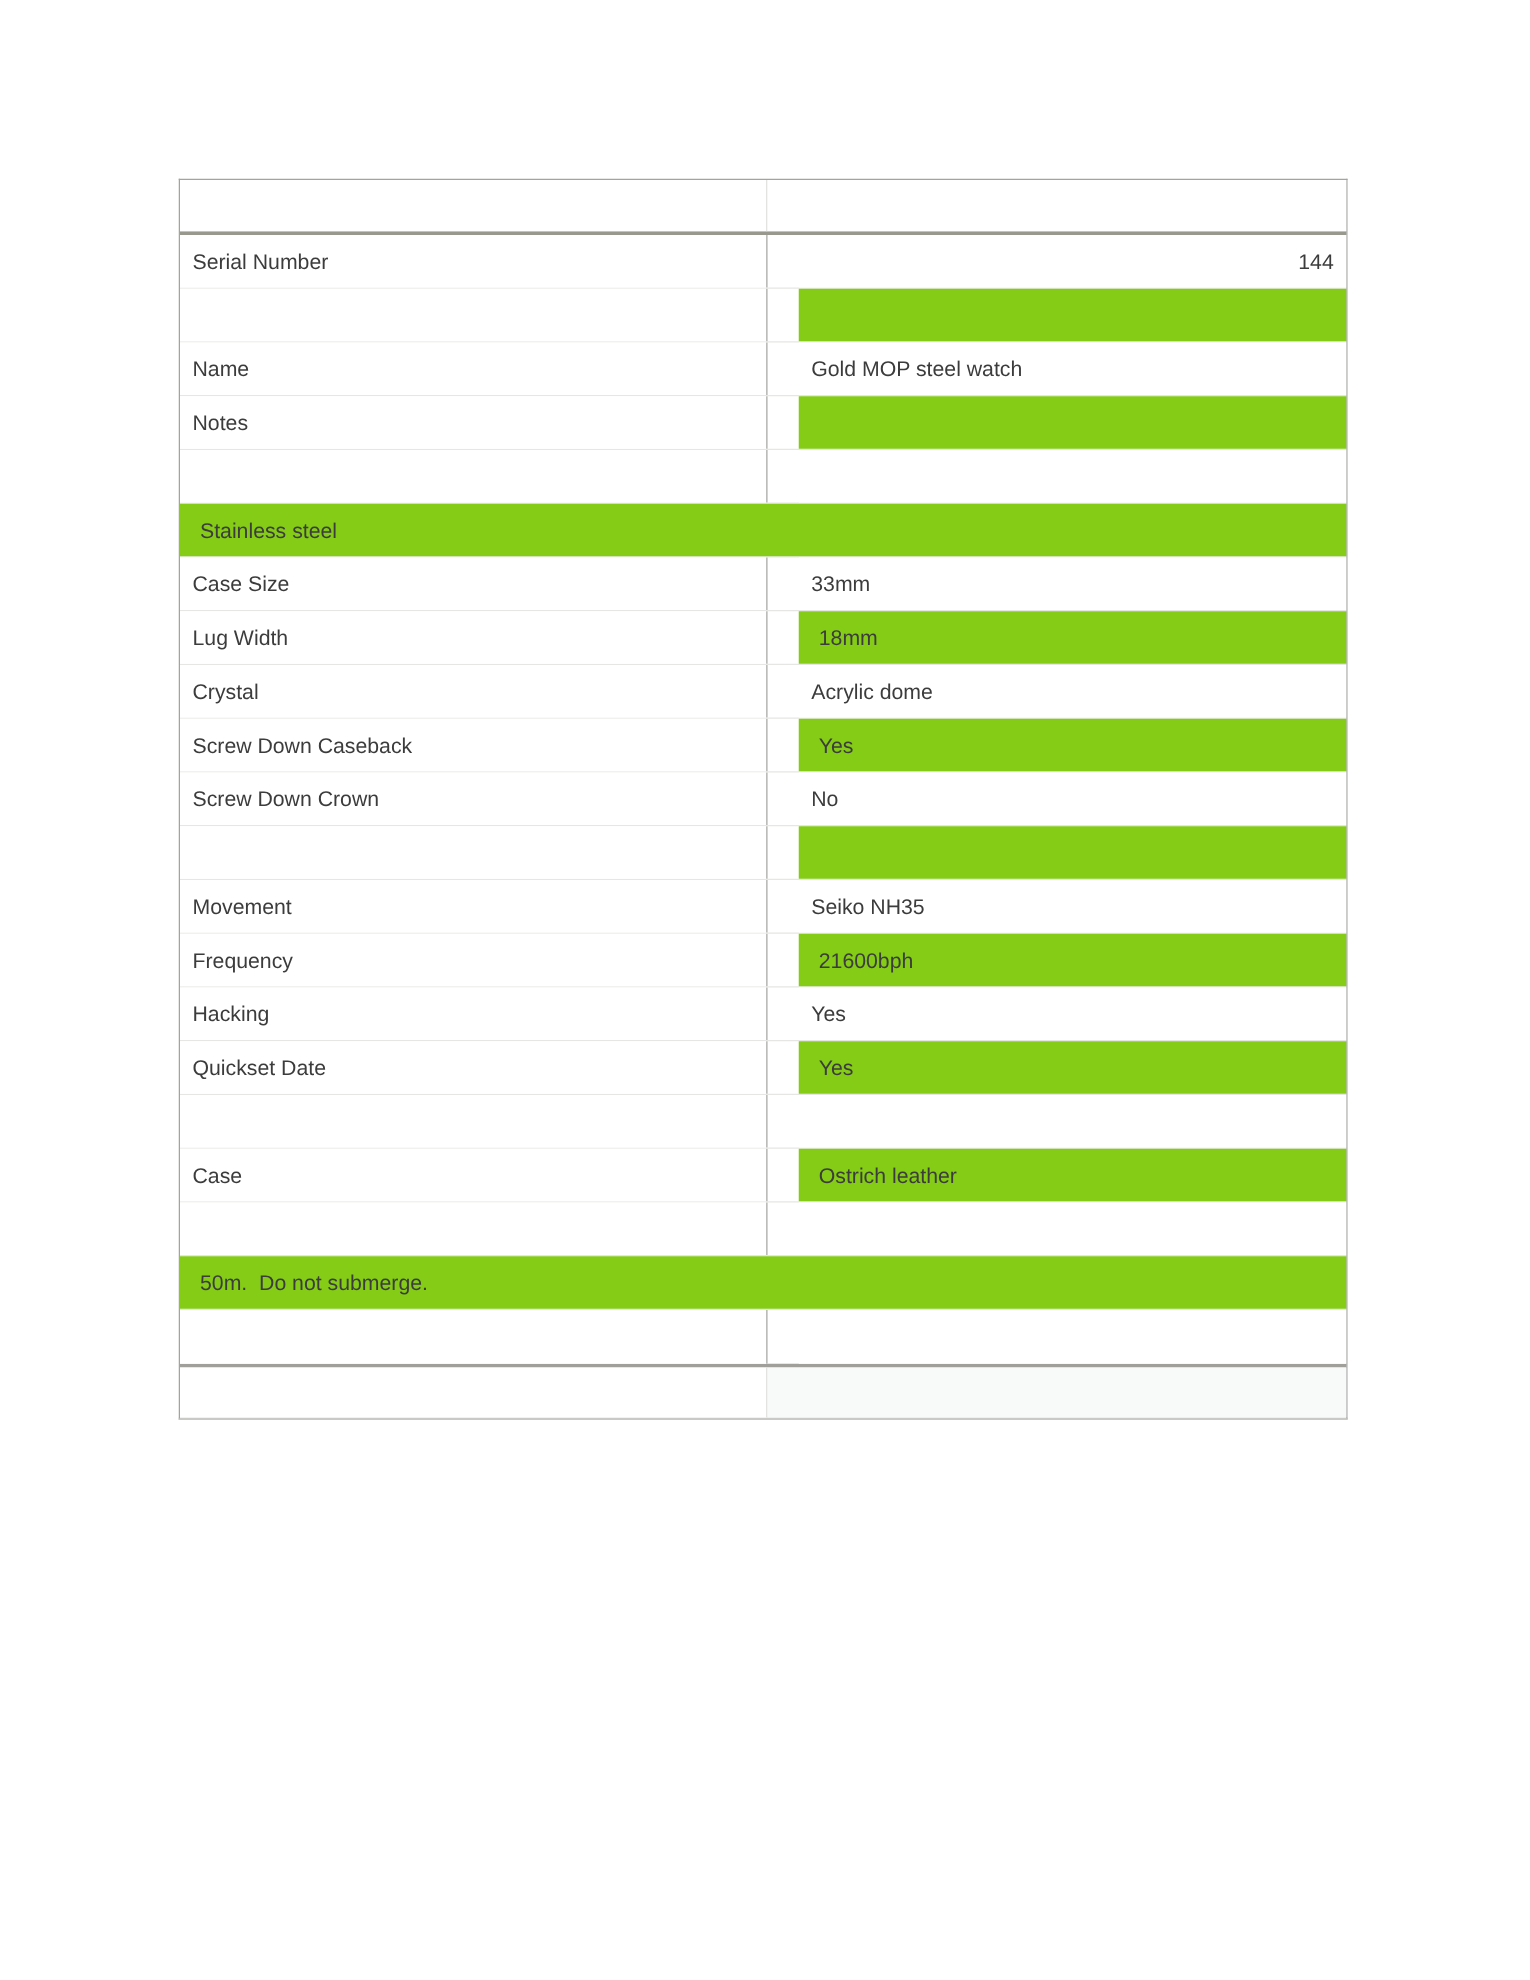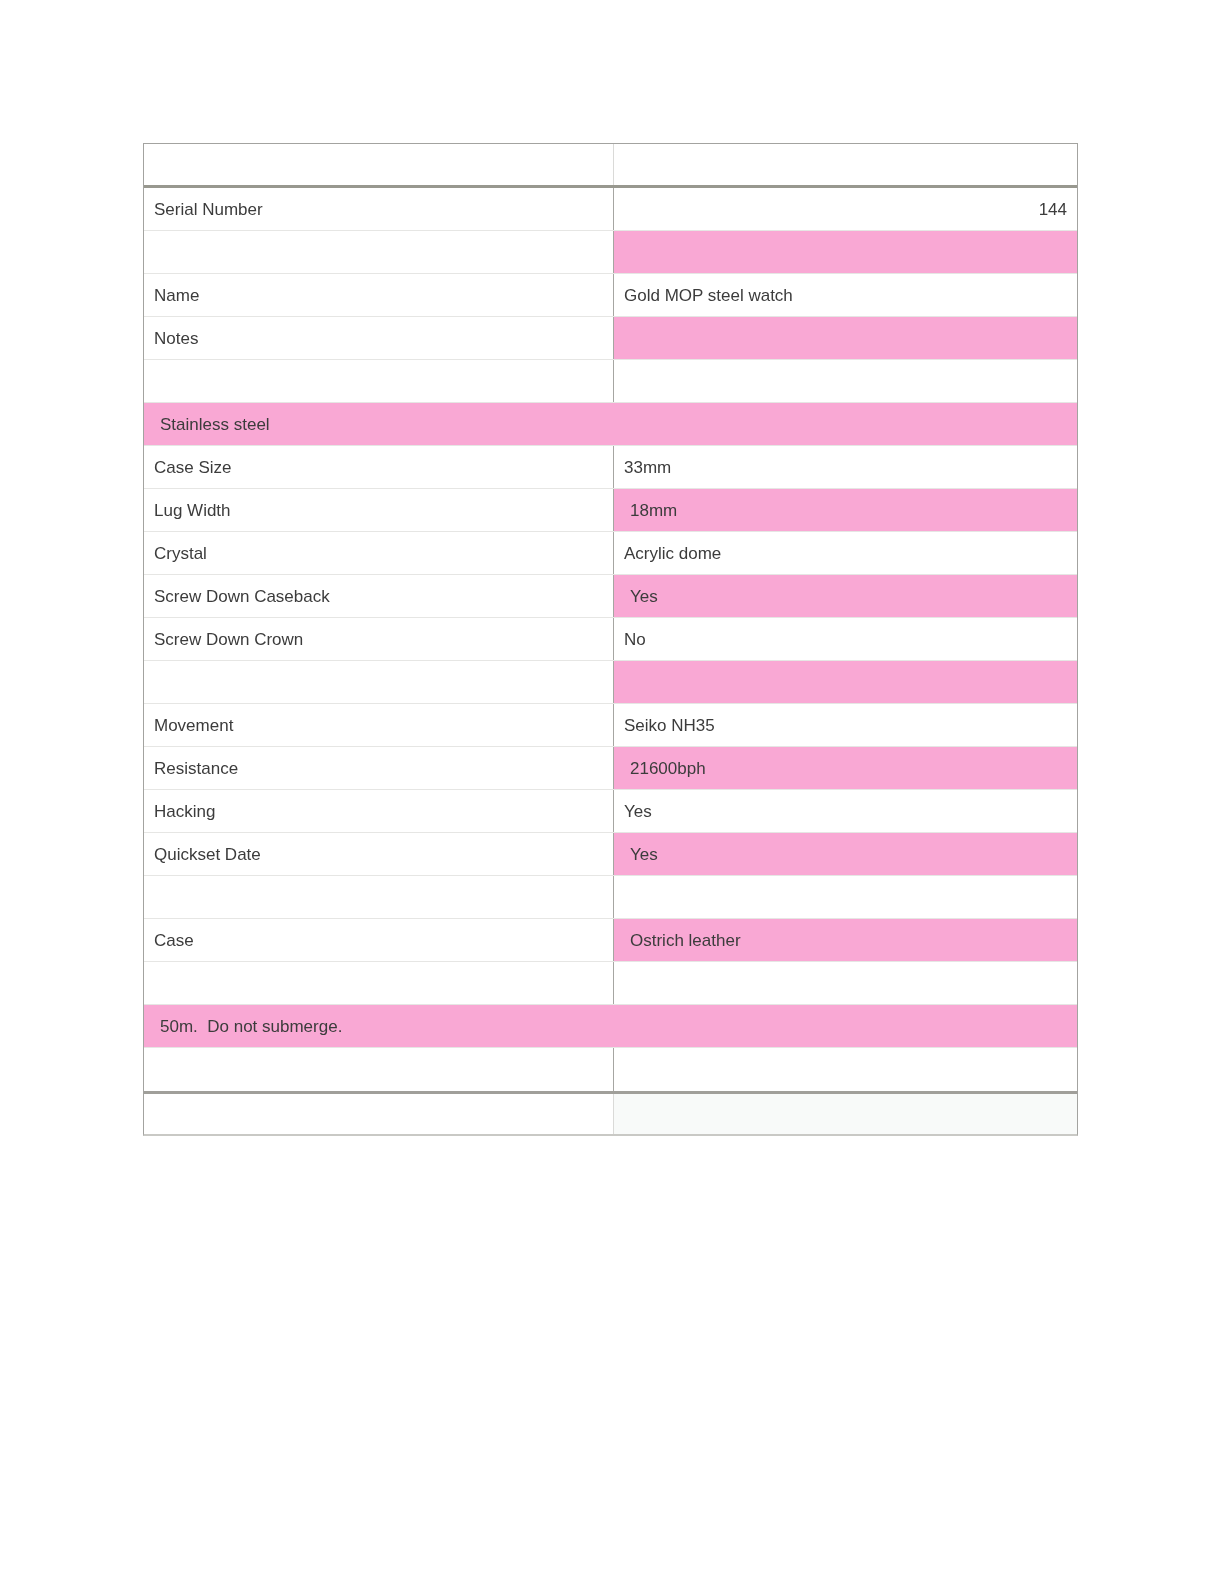--- a/index.html
+++ b/index.html
@@ -33,20 +33,21 @@
   }
   .row.header-row {
     height: 44px;
     border-bottom: 3px solid #98988f;
   }
   .row.footer-row {
     border-top: 3px solid #a09f9a;
   }
   .body-rows .row {
     border-bottom: 1px solid #e6e6e4;
+    gap: 25px;
   }
   .body-rows .row:last-child {
     border-bottom: none;
   }
   .cell {
     display: flex;
     align-items: center;
     box-sizing: border-box;
     padding: 0 10px;
     font-size: 17px;
@@ -62,21 +63,21 @@
   }
   .header-row .cell.label,
   .footer-row .cell.label {
     border-right: 1px solid #dadad8;
   }
   .cell.value {
     flex: 1 1 auto;
     background: #ffffff;
   }
   .row.stripe .cell.value {
-    background: #f9a8d4;
+    background: #84cc16;
     padding-left: 16px;
   }
   .footer-row .cell.value {
     background: #f8faf9;
   }
   .cell.value.align-right {
     justify-content: flex-end;
   }
 </style>
 </head>
@@ -148,21 +149,21 @@
     <div class="cell label"></div>
     <div class="cell value"></div>
   </div>
 
   <div class="row">
     <div class="cell label">Movement</div>
     <div class="cell value">Seiko NH35</div>
   </div>
 
   <div class="row stripe">
-    <div class="cell label">Resistance</div>
+    <div class="cell label">Frequency</div>
     <div class="cell value">21600bph</div>
   </div>
 
   <div class="row">
     <div class="cell label">Hacking</div>
     <div class="cell value">Yes</div>
   </div>
 
   <div class="row stripe">
     <div class="cell label">Quickset Date</div>

